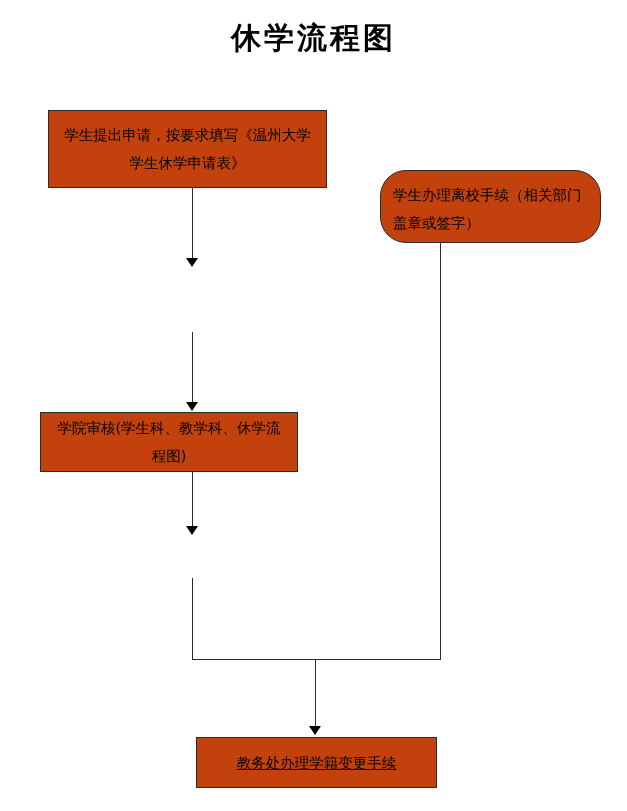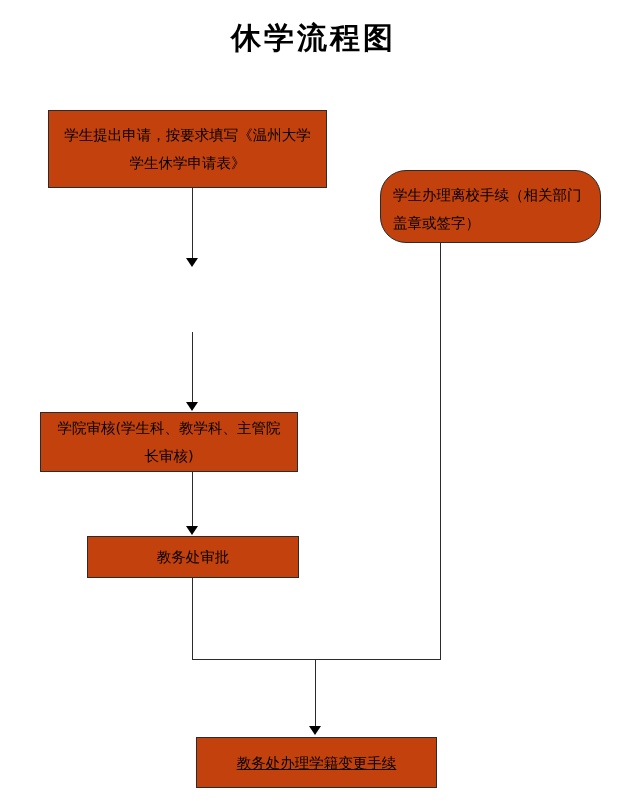--- a/index.html
+++ b/index.html
@@ -94,29 +94,26 @@
   </div>
 
   <div class="vline" style="left:192px; top:188px; height:72px;"></div>
   <div class="arrowhead" style="left:186px; top:258px;"></div>
 
 
   <div class="vline" style="left:192px; top:332px; height:72px;"></div>
   <div class="arrowhead" style="left:186px; top:402px;"></div>
 
   <div class="node" style="left:40px; top:412px; width:258px; height:60px;">
-    <span class="node-label">学院审核(学生科、教学科、主管院长审核)</span>
+    <span class="node-label">学院审核(学生科、教学科、休学流程图)</span>
   </div>
 
   <div class="vline" style="left:192px; top:472px; height:56px;"></div>
   <div class="arrowhead" style="left:186px; top:526px;"></div>
 
-  <div class="node" style="left:87px; top:536px; width:212px; height:42px;">
-    <span class="node-label">教务处审批</span>
-  </div>
 
   <div class="node align-left align-top" style="left:380px; top:170px; width:221px; height:73px;">
     <span class="node-label">学生办理离校手续（相关部门盖章或签字）</span>
   </div>
 
   <div class="vline" style="left:192px; top:578px; height:81px;"></div>
 
   <div class="vline" style="left:440px; top:243px; height:416px;"></div>
 
   <div class="hline" style="left:192px; top:659px; width:249px;"></div>

